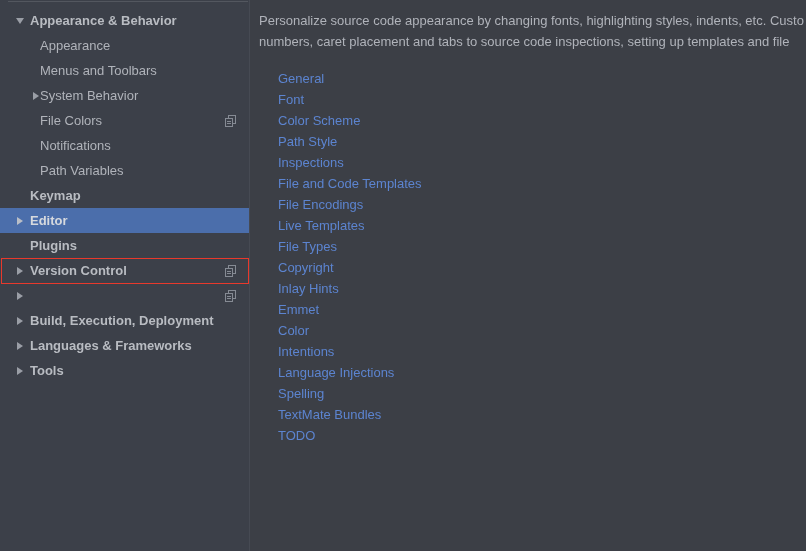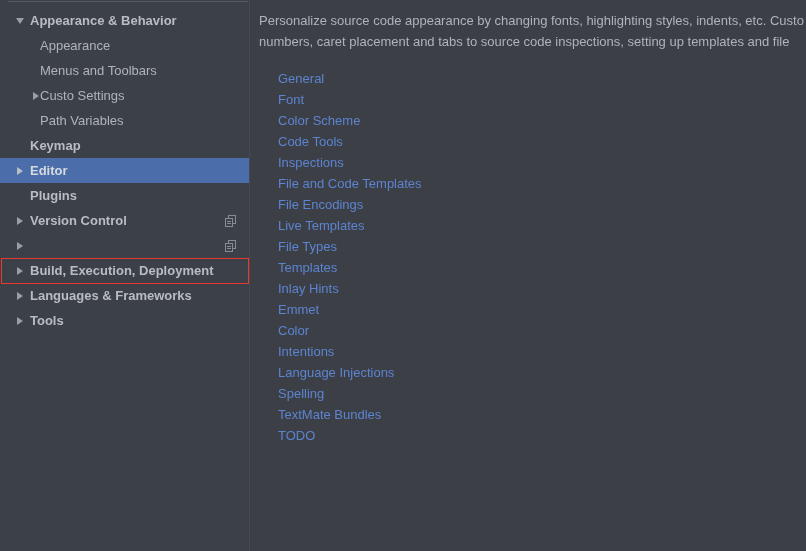--- a/index.html
+++ b/index.html
@@ -208,21 +208,34 @@
         <div class="tree-row level1">
           <span class="rowlabel">Appearance</span>
         </div>
         <div class="tree-row level1">
           <span class="rowlabel">Menus and Toolbars</span>
         </div>
         <div class="tree-row level1">
           <span class="twisty">
             <span class="tri right"></span>
           </span>
-          <span class="rowlabel">Custo Settings</span>
+          <span class="rowlabel">System Behavior</span>
+        </div>
+        <div class="tree-row level1">
+          <span class="rowlabel">File Colors</span>
+          <span class="copy-icon">
+            <span class="sheet-back"></span>
+            <span class="sheet-front">
+              <i class="l1"></i>
+              <i class="l2"></i>
+            </span>
+          </span>
+        </div>
+        <div class="tree-row level1">
+          <span class="rowlabel">Notifications</span>
         </div>
         <div class="tree-row level1">
           <span class="rowlabel">Path Variables</span>
         </div>
         <div class="tree-row level0 bold">
           <span class="rowlabel">Keymap</span>
         </div>
         <div class="tree-row level0 bold selected">
           <span class="twisty">
             <span class="tri right"></span>
@@ -280,27 +293,27 @@
   </div>
 
   <div id="splitter"></div>
 
   <div id="content">
     <div id="description"><div>Personalize source code appearance by changing fonts, highlighting styles, indents, etc. Custo</div><div>numbers, caret placement and tabs to source code inspections, setting up templates and file </div></div>
     <div id="link-list">
         <div class="link-row">General</div>
         <div class="link-row">Font</div>
         <div class="link-row">Color Scheme</div>
-        <div class="link-row">Code Tools</div>
+        <div class="link-row">Path Style</div>
         <div class="link-row">Inspections</div>
         <div class="link-row">File and Code Templates</div>
         <div class="link-row">File Encodings</div>
         <div class="link-row">Live Templates</div>
         <div class="link-row">File Types</div>
-        <div class="link-row">Templates</div>
+        <div class="link-row">Copyright</div>
         <div class="link-row">Inlay Hints</div>
         <div class="link-row">Emmet</div>
         <div class="link-row">Color</div>
         <div class="link-row">Intentions</div>
         <div class="link-row">Language Injections</div>
         <div class="link-row">Spelling</div>
         <div class="link-row">TextMate Bundles</div>
         <div class="link-row">TODO</div>
       </div>
   </div>

